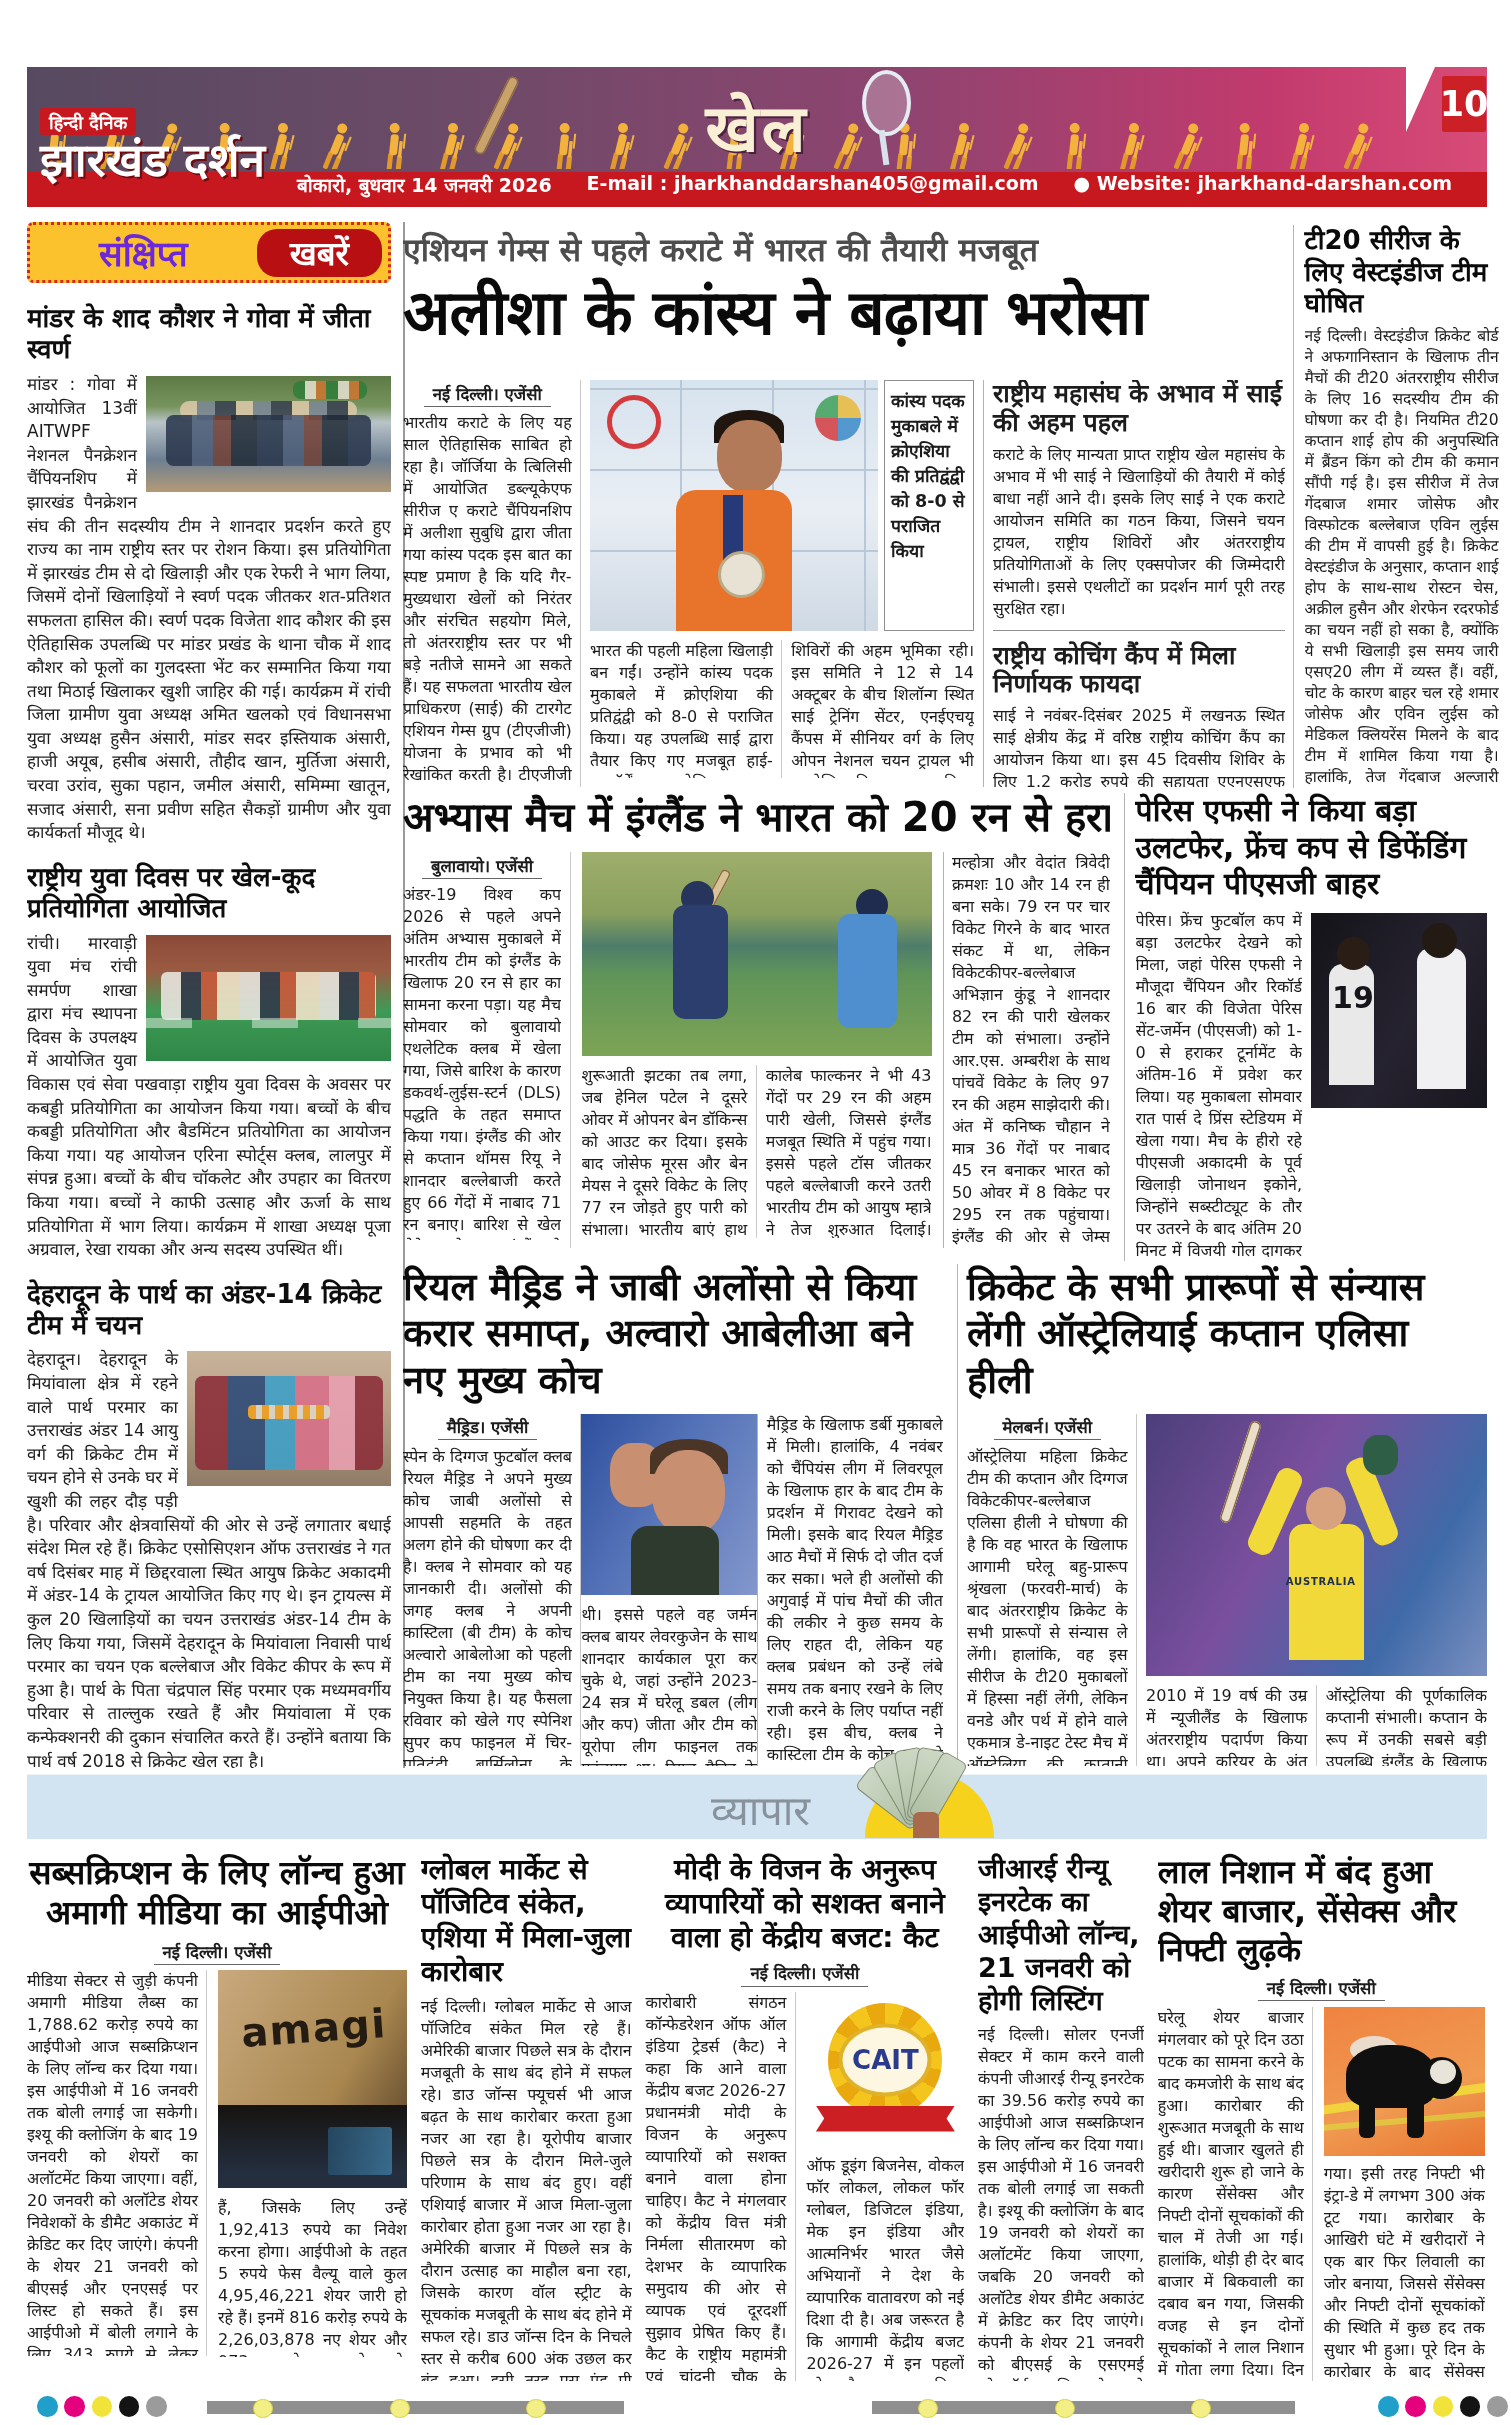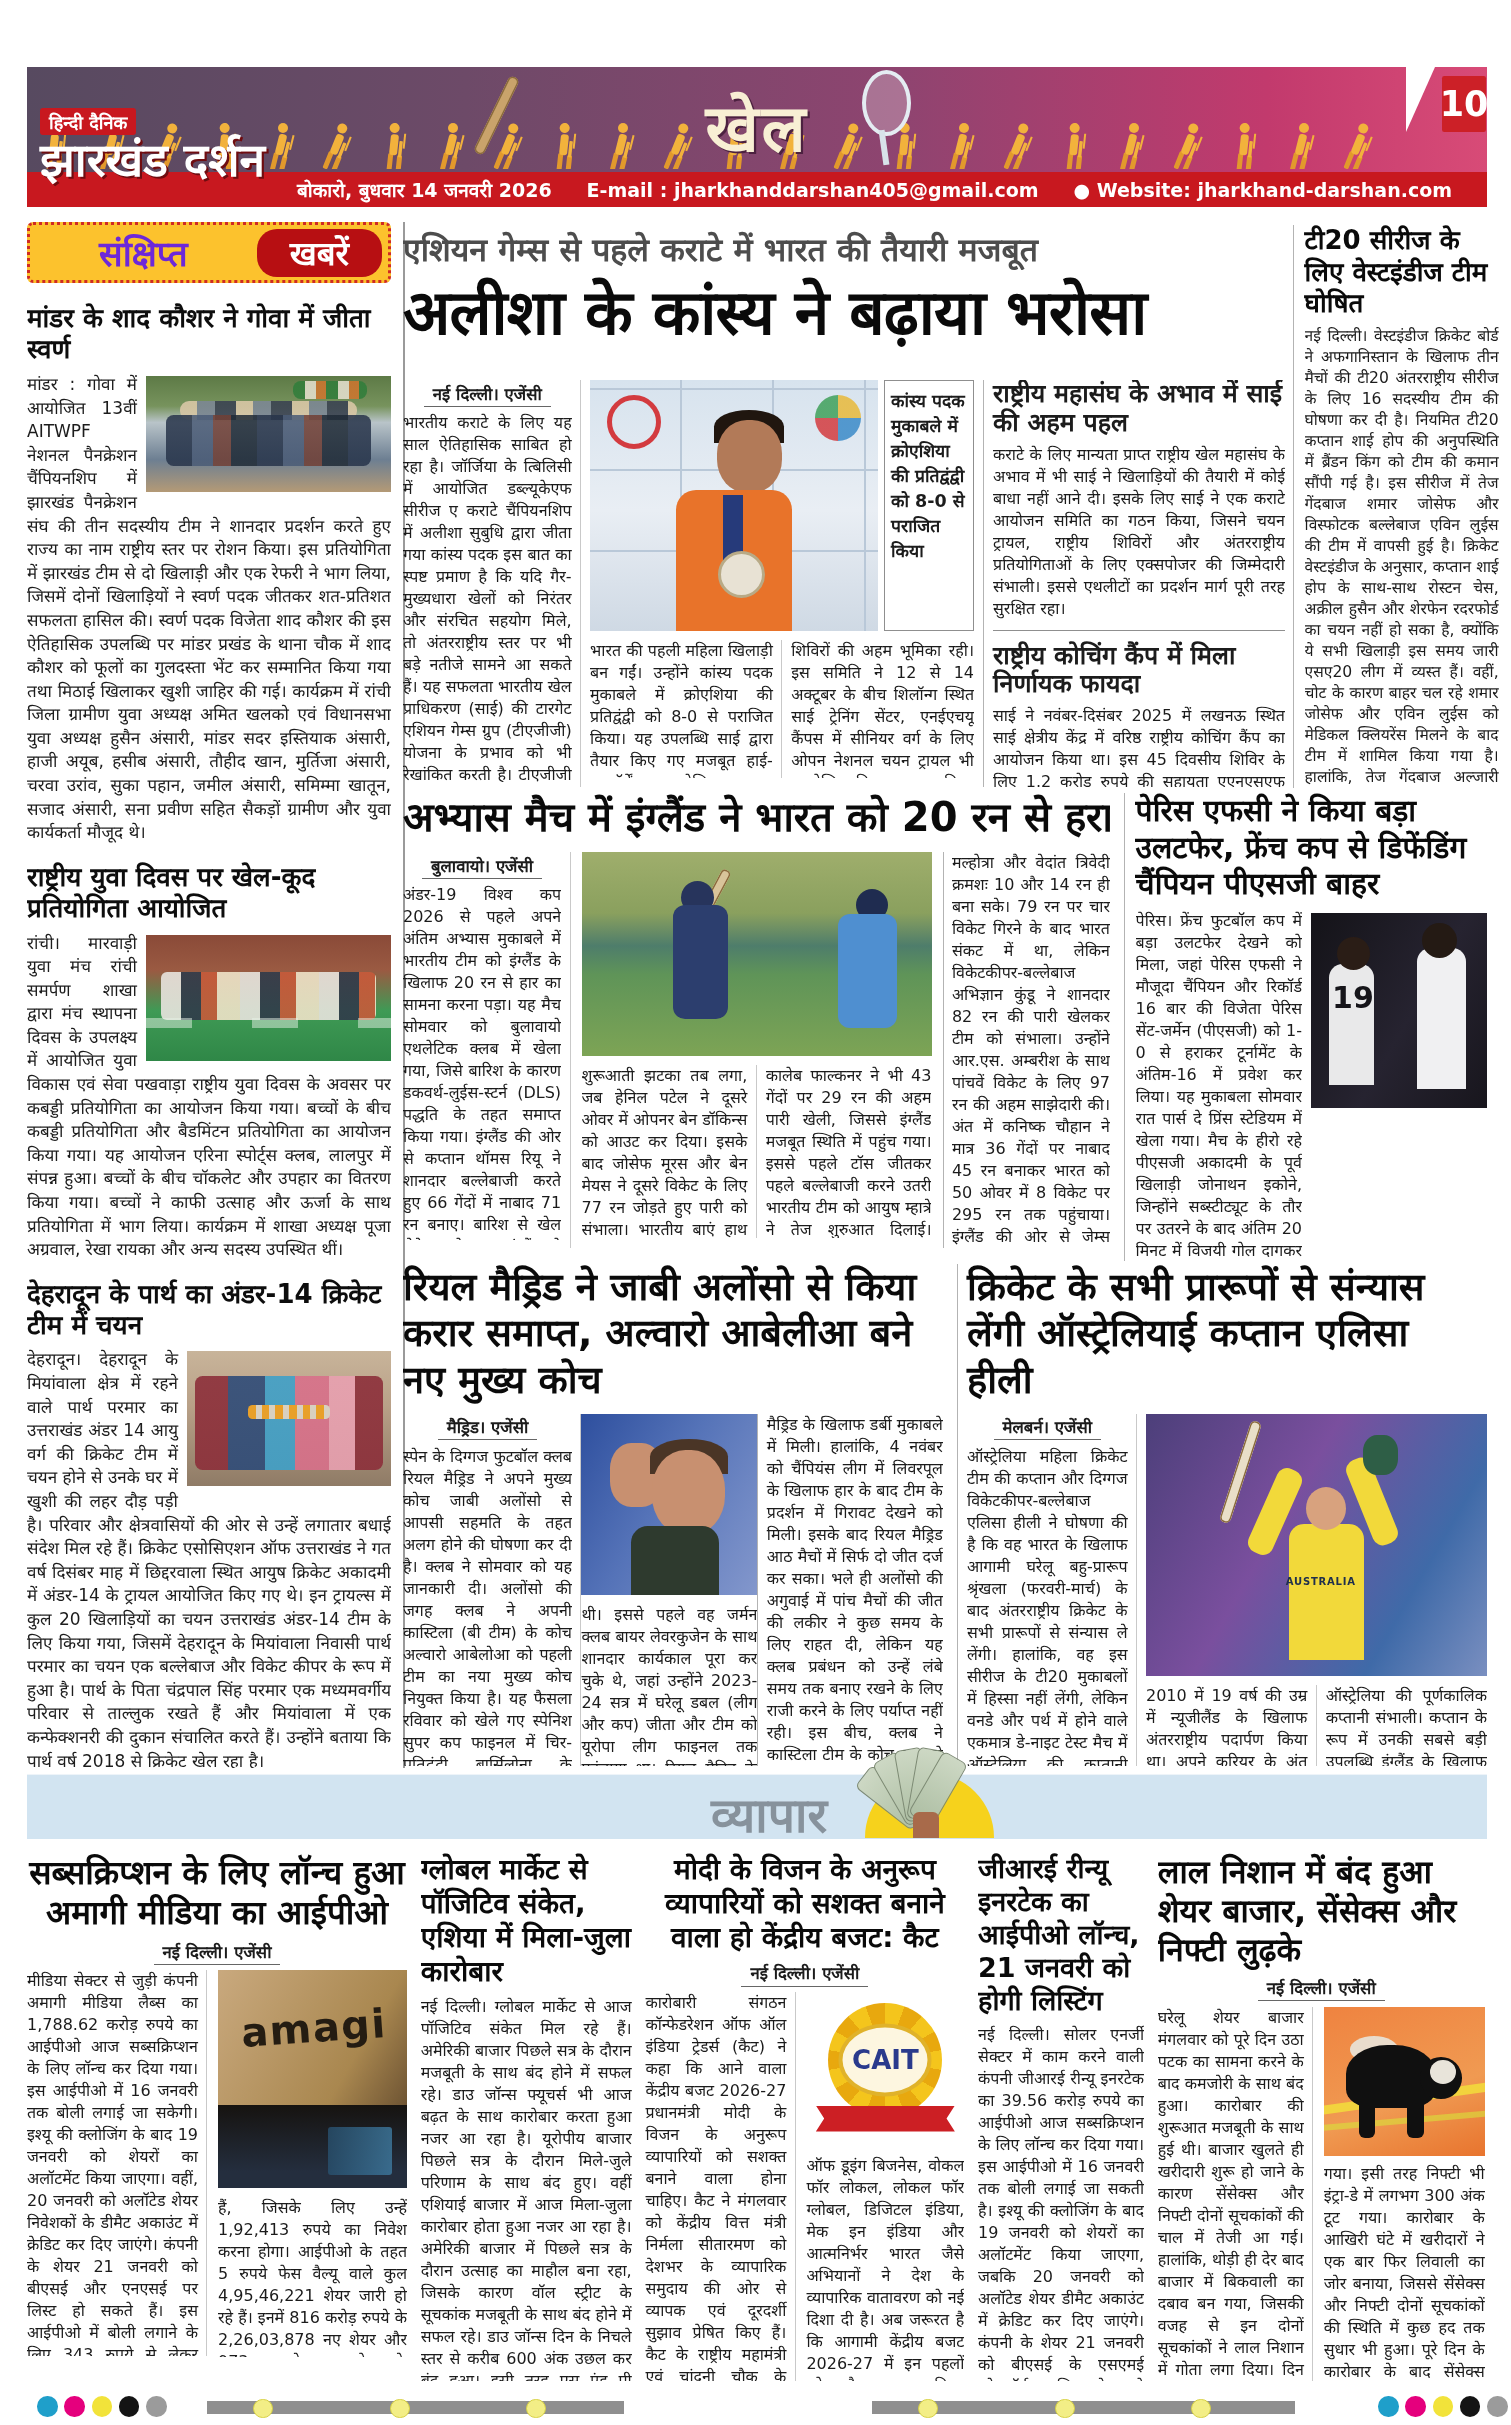--- a/index.html
+++ b/index.html
@@ -21,21 +21,21 @@
   .bat{position:absolute;left:464px;top:6px;width:11.4px;height:85px;background:#c9a36b;border-radius:6px;
        transform:rotate(26deg);box-shadow:0 0 0 1.5px #8a6a3c inset;}
   .racket{position:absolute;left:835px;top:3px;width:41px;height:58px;border:4.6px solid #e4ecf2;border-radius:50%;background:rgba(255,255,255,.25);}
   .racket::after{content:"";position:absolute;left:15px;top:56px;width:6px;height:35px;background:#d8e2ea;transform:rotate(-8deg);}
   .corner-tri{left:1406px;top:67px;width:0;height:0;border-left:29px solid transparent;border-right:0 solid transparent;
               border-top:65px solid #ffffff;z-index:3;transform:scaleX(-1);}
   .pagebox{left:1442px;top:76px;width:44px;height:56px;background:#cc2027;color:#fff;z-index:4;
            display:flex;align-items:center;justify-content:center;font-size:35px;font-weight:800;border-radius:2.3px;}
 
   
-  .strip{left:27px;top:172px;width:1460px;height:35px;background:#c8181f;display:flex;align-items:center;
+  .strip{left:27px;top:172px;width:1460px;height:35px;background:#c8181f;display:flex;
          color:#fff;font-weight:700;}
   .strip .stxt{margin-right:35px;font-size:19px;white-space:nowrap;}
   .logo{left:40px;top:108px;z-index:5;width:327px;}
   .logo .dainik{display:inline-block;background:#c8181f;color:#fff;font-size:18px;font-weight:700;
                 padding:1.5px 9px;border-radius:3px;margin-bottom:1.5px;}
   .logo .pname{font-size:46px;font-weight:800;color:#ffffff;line-height:1;text-shadow:2.3px 2.3px 0 #6f0c10;white-space:nowrap;}
 
   
   .sidebar{left:27px;top:222px;width:364px;height:1546px;border-right:2.3px double #9a9a9a;padding-right:12px;
            box-sizing:content-box;overflow:hidden;}
@@ -130,21 +130,21 @@
   .ph-bear .w2{position:absolute;left:-10%;top:74%;width:130%;height:6px;background:#d8e23a;transform:rotate(-5deg);opacity:.6;}
   .ph-bear .body{position:absolute;left:14%;top:26%;width:56%;height:42%;border-radius:46% 46% 30% 30%;background:#101010;}
   .ph-bear .head{position:absolute;left:60%;top:34%;width:26%;height:28%;border-radius:50%;background:#101010;}
   .ph-bear .face{position:absolute;left:66%;top:36%;width:16%;height:16%;border-radius:50%;background:#e8e4da;}
   .ph-bear .l1,.ph-bear .l2{position:absolute;top:62%;width:10%;height:26%;background:#101010;border-radius:0 0 6px 6px;}
   .ph-bear .l1{left:22%;} .ph-bear .l2{left:52%;}
   .ph-bear .hump{position:absolute;left:16%;top:20%;width:30%;height:18%;border-radius:50%;background:#e8e4da;opacity:.9;}
 
   
   .band{left:27px;top:1774px;width:1460px;height:64px;background:#d2e4f1;border-top:1.5px solid #eef4f9;}
-  .band-title{position:absolute;left:684px;top:6px;font-size:48px;font-weight:700;color:#87929c;}
+  .band-title{position:absolute;left:684px;top:6px;font-size:41px;font-weight:400;color:#87929c;}
   .money{position:absolute;left:815px;top:-33px;width:175px;height:96px;}
   .money .sun{position:absolute;left:23px;bottom:0;width:129px;height:65px;border-radius:129px 129px 0 0;background:#f6d21c;}
   .money .n{position:absolute;left:64px;bottom:18px;width:26px;height:70px;border-radius:6px;background:linear-gradient(180deg,#cdd8c4,#aebfa4);border:1.5px solid #7d8a74;transform-origin:50% 100%;}
   .money .hand{position:absolute;left:71px;bottom:0;width:26px;height:26px;background:#a86a4a;border-radius:6px 6px 0 0;}
 
   
   .biz{left:27px;top:1853px;width:1460px;height:528px;display:flex;gap:13.7px;}
   .bizart{overflow:hidden;}
   .bizhead{font-weight:800;color:#0a0a0a;line-height:1.22;margin-bottom:6px;}
   .bizrow{display:flex;gap:10.6px;}

